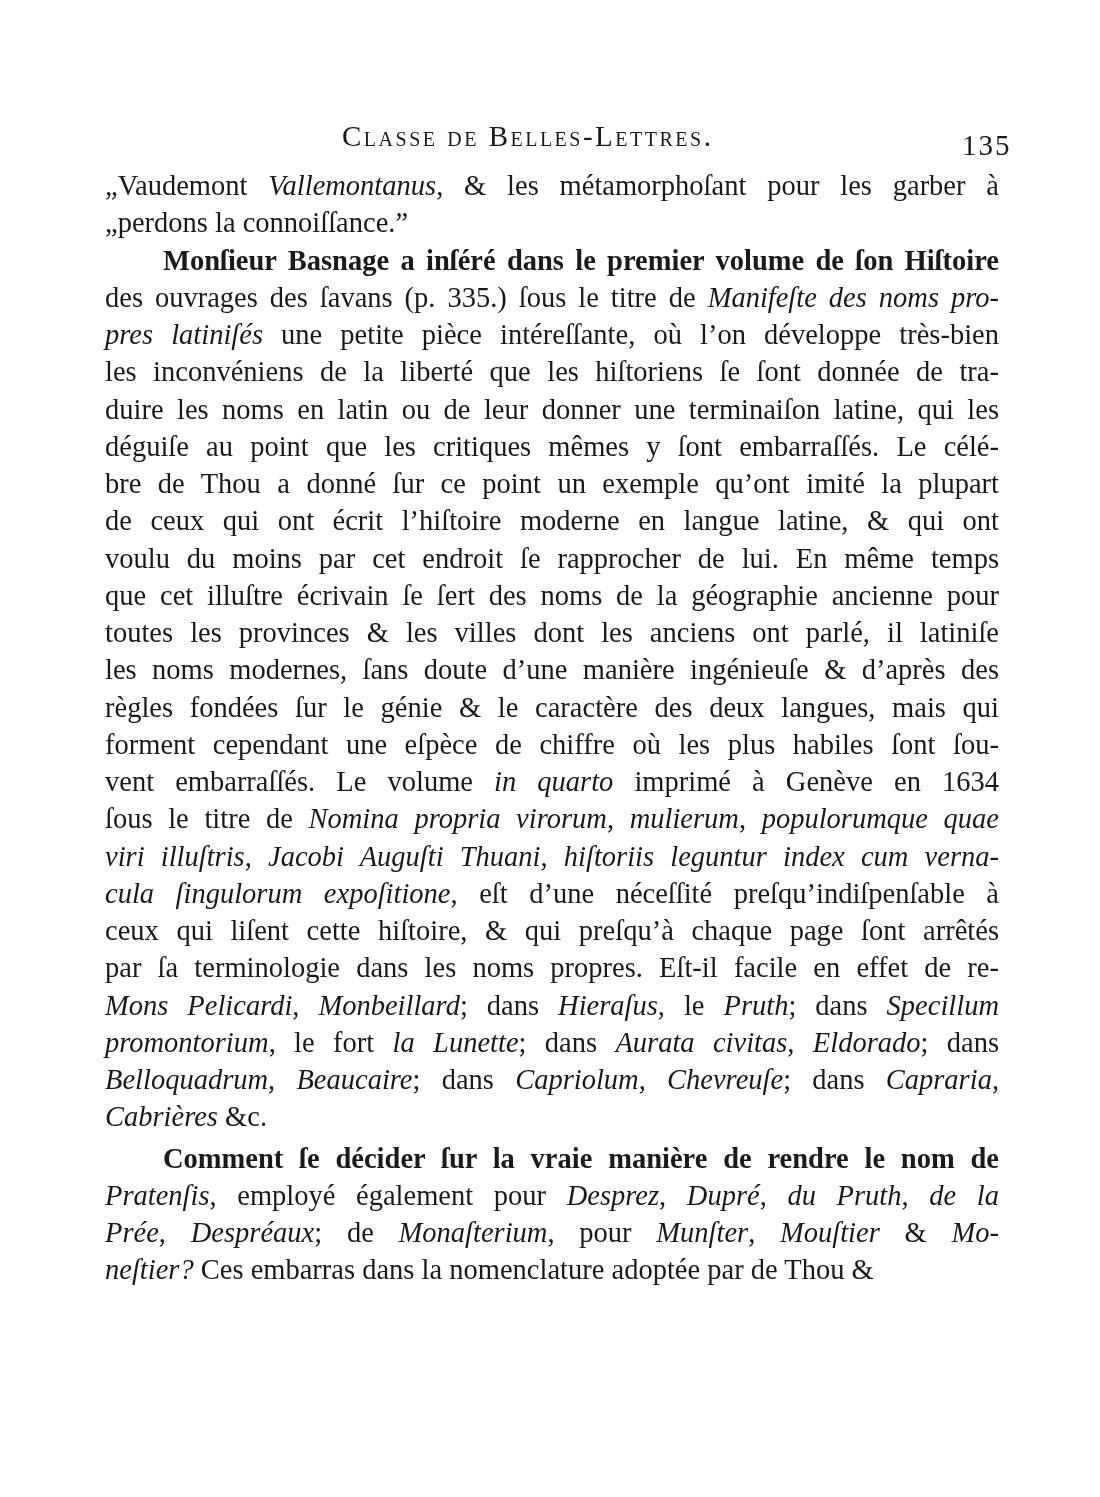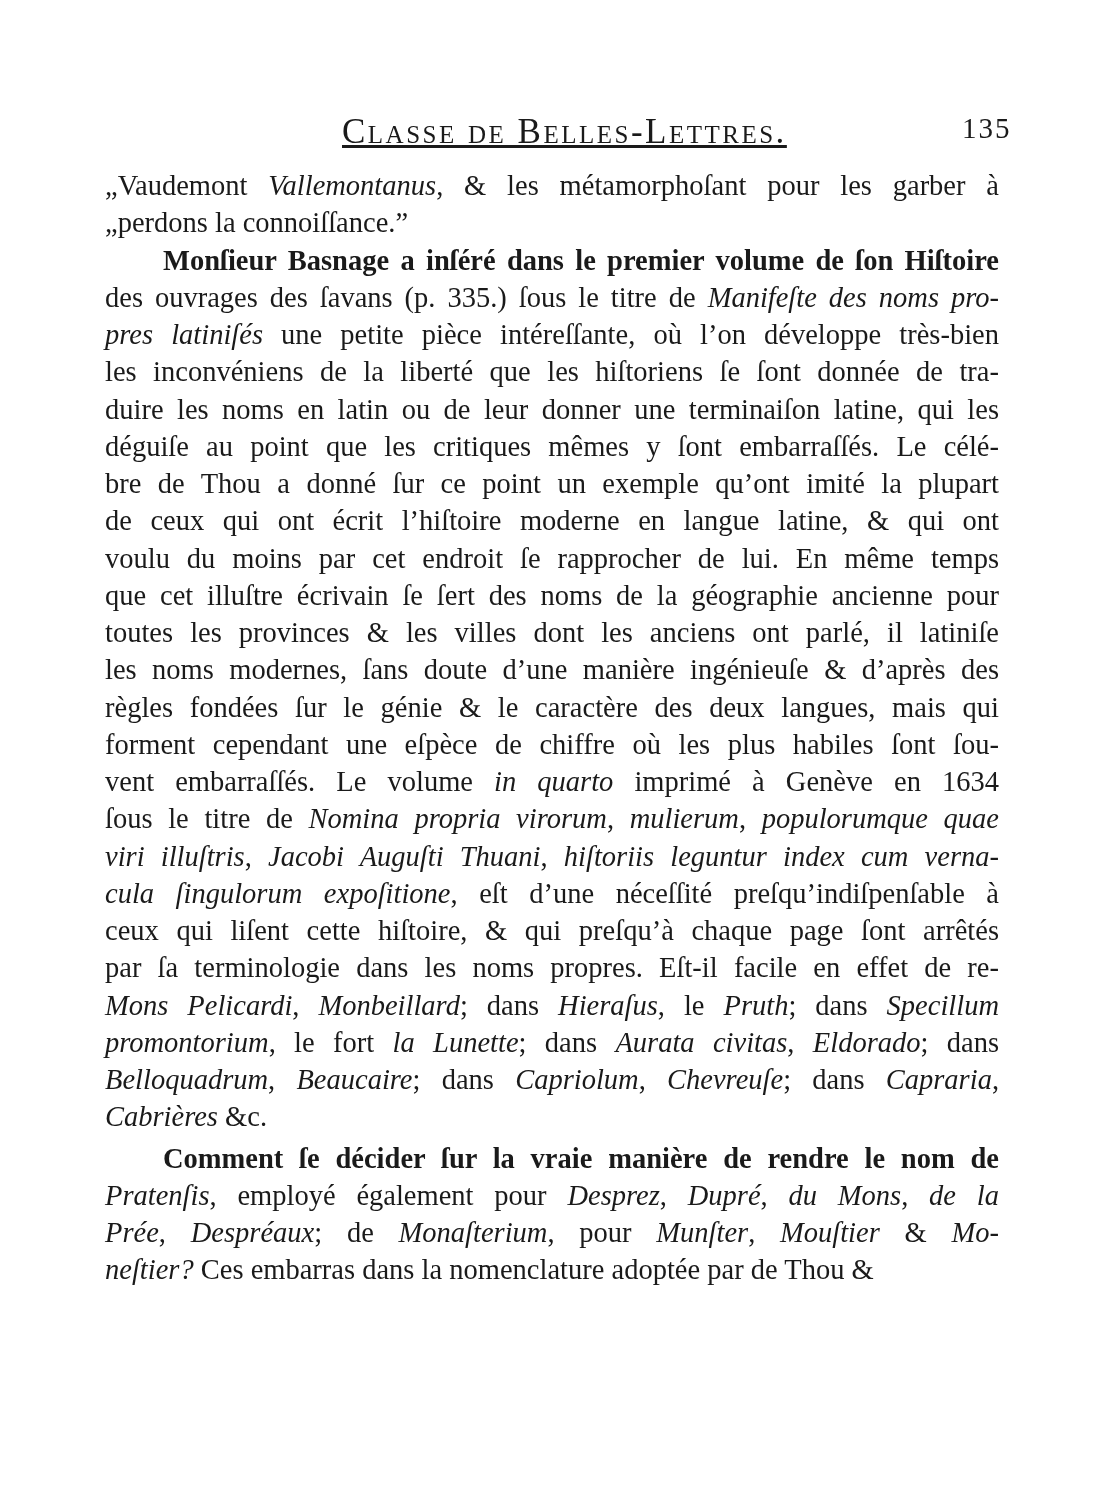--- a/index.html
+++ b/index.html
@@ -1,21 +1,21 @@
 <!DOCTYPE html>
 <html><head>
   <meta charset="utf-8">
   <style>
     html, body { margin: 0; padding: 0; background: #ffffff; }
     body { width: 1100px; height: 1497px; position: relative; overflow: hidden;
            font-family: "Liberation Serif", "DejaVu Serif", serif; color: #1a1a1a; }
     .header { position: absolute; top: 112px; left: 0; width: 1100px; height: 40px; }
-    .running-title { position: absolute; left: 342px; top: 0; font-size: 35px; letter-spacing: 2.5px;
-                     font-variant: small-caps; white-space: nowrap; text-decoration: underline; }
-    .page-number { position: absolute; left: 962px; top: 0; font-size: 29px; letter-spacing: 2px; }
+    .running-title { position: absolute; left: 342px; top: 8px; font-size: 29px; letter-spacing: 2.5px;
+                     font-variant: small-caps; white-space: nowrap; }
+    .page-number { position: absolute; left: 962px; top: 17px; font-size: 29px; letter-spacing: 2px; }
     .body-text { position: absolute; top: 167px; left: 92px; width: 907px; }
     .line { height: 37.25px; line-height: 37.25px; font-size: 28.5px; white-space: nowrap;
             text-align: justify; text-align-last: justify; margin-left: 13px; }
     .line.last { text-align-last: left; }
     .line.indent { padding-left: 58px; font-weight: bold; }
     .gap { height: 4px; }
     .line i { font-style: italic; }
   </style>
 </head>
 <body>
@@ -52,17 +52,17 @@
       <div class="line"><span>ceux qui liſent cette hiſtoire, &amp; qui preſqu’à chaque page ſont arrêtés</span></div>
       <div class="line"><span>par ſa terminologie dans les noms propres.   Eſt-il facile en effet de re-</span></div>
       <div class="line"><i>Mons Pelicardi</i><span>, </span><i>Monbeillard</i><span>; dans </span><i>Hieraſus</i><span>, le </span><i>Pruth</i><span>; dans </span><i>Specillum</i></div>
       <div class="line"><i>promontorium</i><span>, le fort </span><i>la Lunette</i><span>; dans </span><i>Aurata civitas</i><span>, </span><i>Eldorado</i><span>; dans</span></div>
       <div class="line"><i>Belloquadrum</i><span>, </span><i>Beaucaire</i><span>; dans </span><i>Capriolum</i><span>, </span><i>Chevreuſe</i><span>; dans </span><i>Capraria</i><span>,</span></div>
       <div class="line last"><i>Cabrières</i><span> &amp;c.</span></div>
     </div>
     <div class="gap"></div>
     <div>
       <div class="line indent"><span>Comment ſe décider ſur la vraie manière de rendre le nom de</span></div>
-      <div class="line"><i>Pratenſis</i><span>, employé également pour </span><i>Desprez</i><span>, </span><i>Dupré</i><span>, </span><i>du Mons</i><span>, </span><i>de la</i></div>
+      <div class="line"><i>Pratenſis</i><span>, employé également pour </span><i>Desprez</i><span>, </span><i>Dupré</i><span>, </span><i>du Pruth</i><span>, </span><i>de la</i></div>
       <div class="line"><i>Prée</i><span>, </span><i>Despréaux</i><span>; de </span><i>Monaſterium</i><span>, pour </span><i>Munſter</i><span>, </span><i>Mouſtier</i><span> &amp; </span><i>Mo-</i></div>
       <div class="line last"><i>neſtier?</i><span>   Ces embarras dans la nomenclature adoptée par de Thou &amp;</span></div>
     </div>
   </div>
 
 </body></html>

